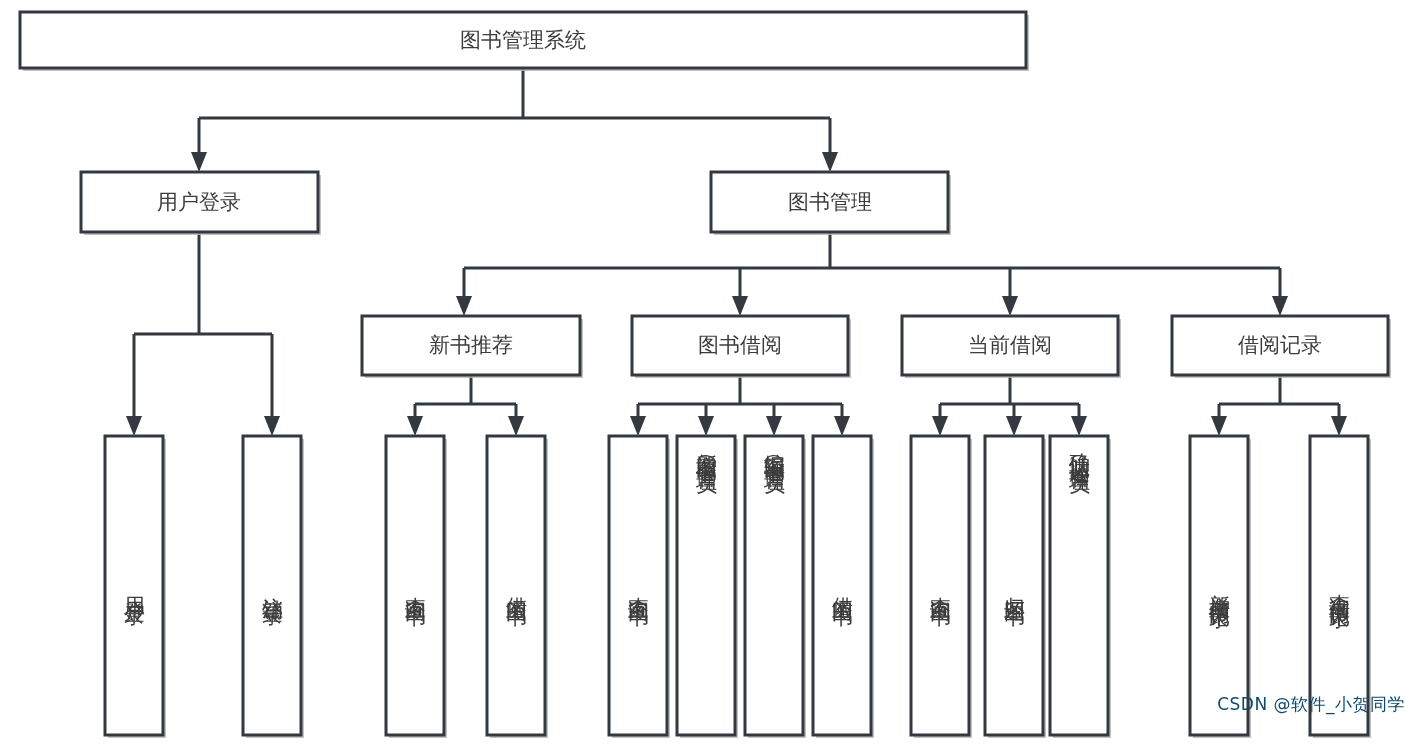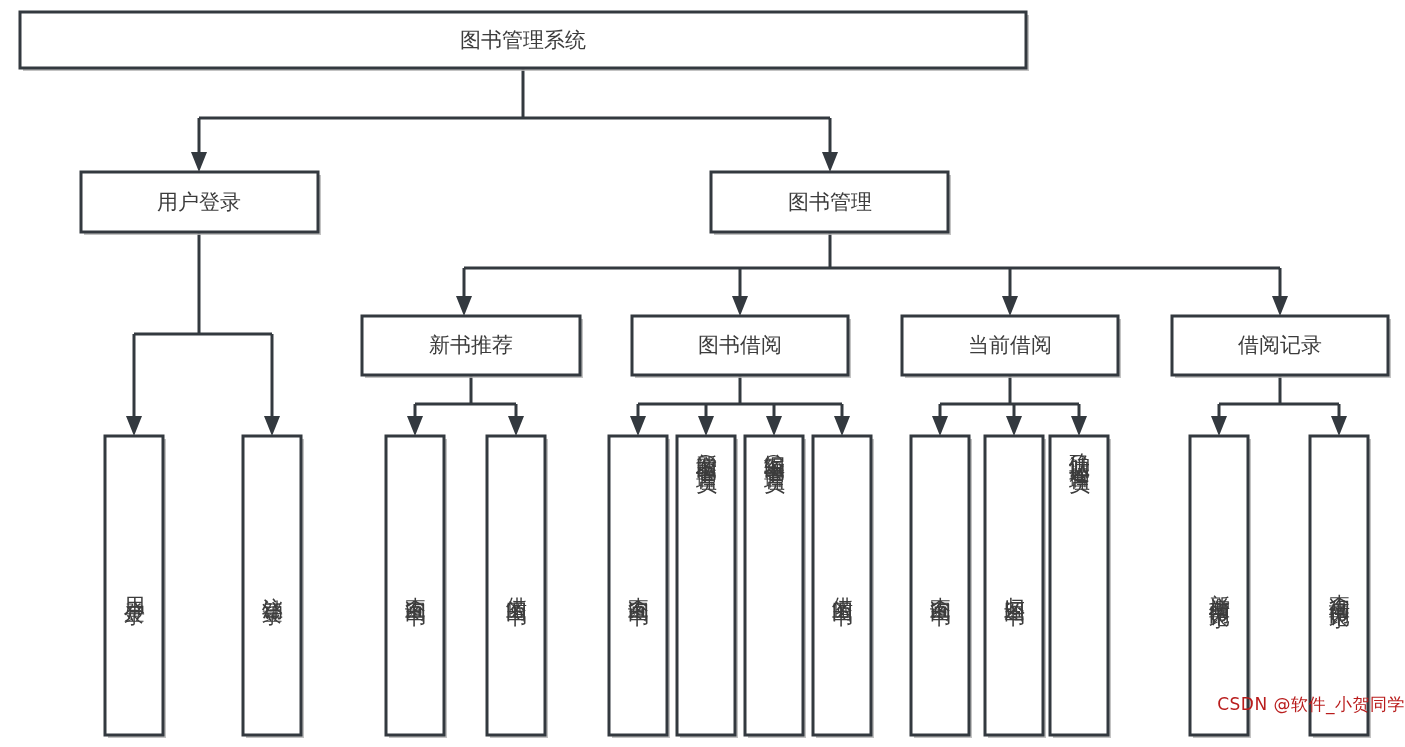--- a/index.html
+++ b/index.html
@@ -72,21 +72,21 @@
     letter-spacing: 3px;
     white-space: nowrap;
     text-align: center;
   }
   .watermark {
     position: absolute;
     right: 8px;
     bottom: 4px;
     font-family: "DejaVu Sans", "Liberation Sans", sans-serif;
     font-size: 17px;
-    color: #b91c1c;
+    color: #0c4a6e;
     white-space: nowrap;
     letter-spacing: 0.5px;
   }
 </style>
 </head>
 <body>
 
 <div id="diagram-root">
 
   <svg class="diagram-canvas" viewBox="0 0 1405 747" xmlns="http://www.w3.org/2000/svg">

